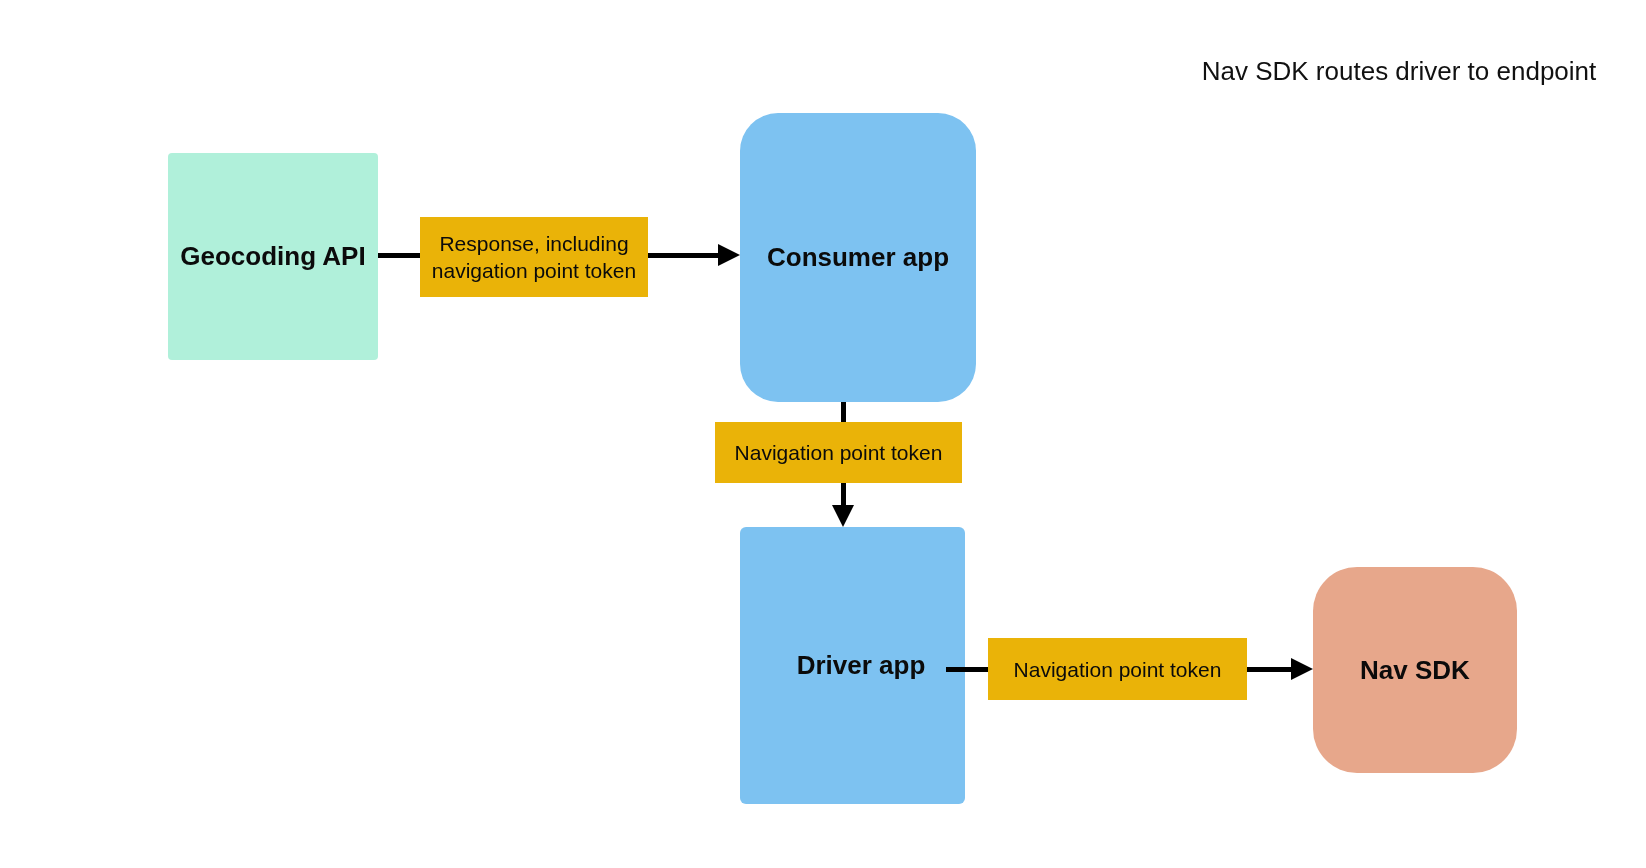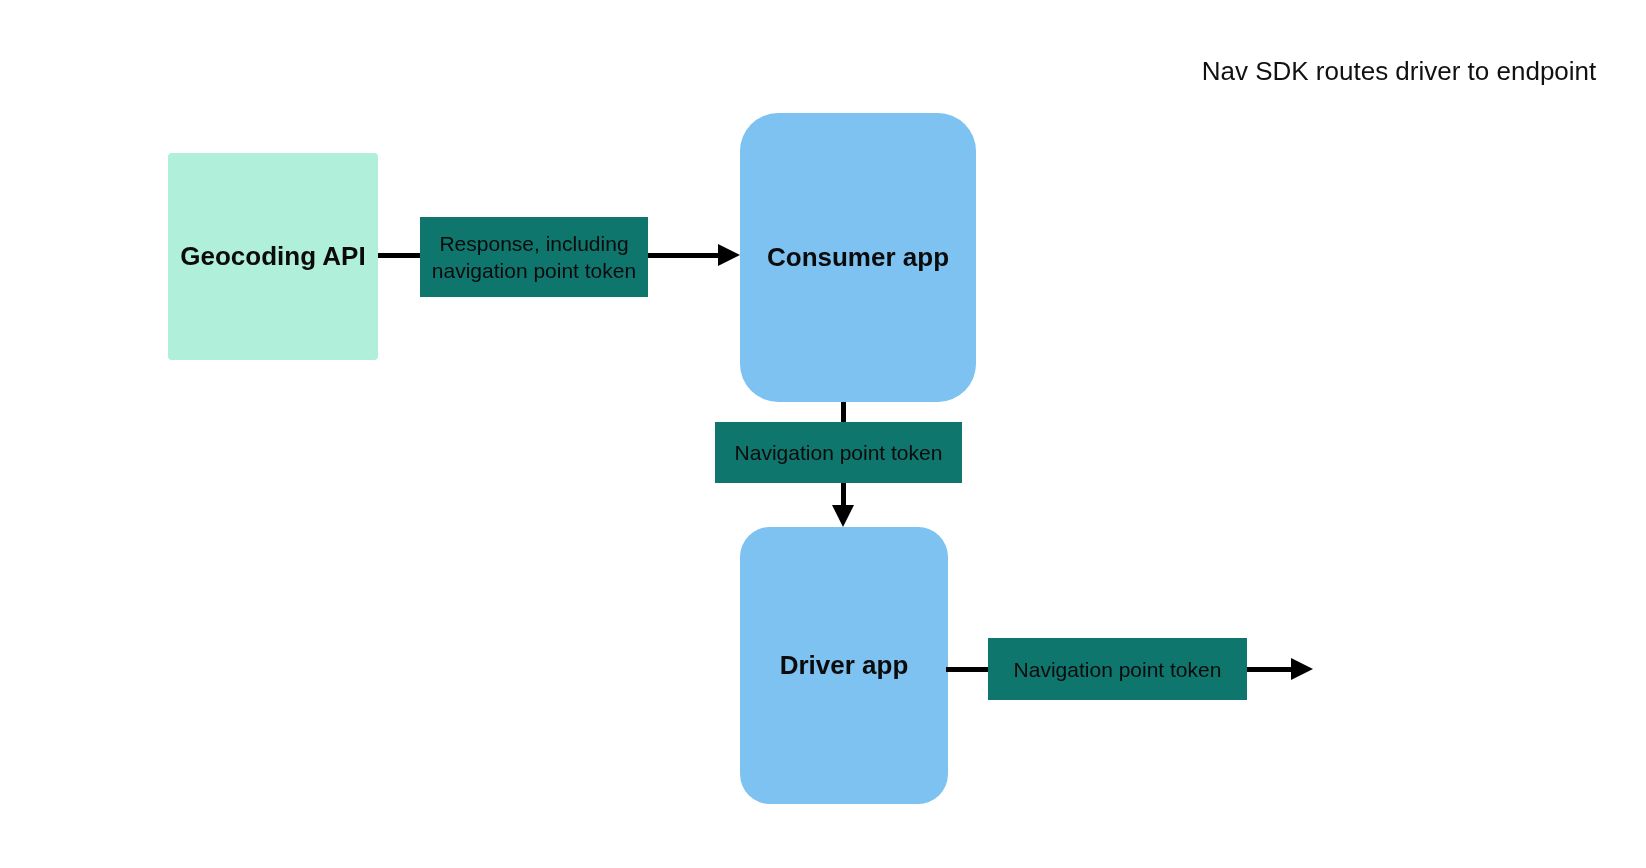--- a/index.html
+++ b/index.html
@@ -37,21 +37,21 @@
   }
   .node.mint   { background: #b0f0da; }
   .node.blue   { background: #7dc2f1; }
   .node.orange { background: #e7a78b; }
   .edge-label {
     position: absolute;
     display: flex;
     align-items: center;
     justify-content: center;
     text-align: center;
-    background: #0f766e;
+    background: #eab308;
     font-size: 21px;
     line-height: 27px;
     color: #0b0b0b;
     padding: 4px 10px;
     box-sizing: border-box;
   }
   .hline { position: absolute; height: 5px; background: #000000; }
   .vline { position: absolute; width: 5px;  background: #000000; }
   .arrow-right {
     position: absolute; width: 0; height: 0;
@@ -74,24 +74,27 @@
   <div class="col-header" style="left:1399px;">Nav SDK routes driver to endpoint</div>
 
   <div class="node mint" style="left:168px;top:153px;width:210px;height:207px;border-radius:4px;">
     <span>Geocoding API</span>
   </div>
 
   <div class="node blue" style="left:740px;top:113px;width:236px;height:289px;border-radius:38px;">
     <span>Consumer app</span>
   </div>
 
-  <div class="node blue" style="left:740px;top:527px;width:208px;height:277px;border-radius:30px;">
+  <div class="node blue" style="left:740px;top:527px;width:208px;height:277px;border-radius:6px;padding-left:17px;">
     <span>Driver app</span>
   </div>
 
+  <div class="node orange" style="left:1313px;top:567px;width:204px;height:206px;border-radius:44px;">
+    <span>Nav SDK</span>
+  </div>
 
   <div class="hline" style="left:378px;top:253px;width:42px;"></div>
   <div class="edge-label" style="left:420px;top:217px;width:228px;height:80px;">Response, including navigation point token</div>
   <div class="hline" style="left:648px;top:253px;width:72px;"></div>
   <div class="arrow-right" style="left:718px;top:244px;"></div>
 
   <div class="vline" style="left:841px;top:402px;height:20px;"></div>
   <div class="edge-label" style="left:715px;top:422px;width:247px;height:61px;">Navigation point token</div>
   <div class="vline" style="left:841px;top:483px;height:24px;"></div>
   <div class="arrow-down" style="left:832px;top:505px;"></div>

